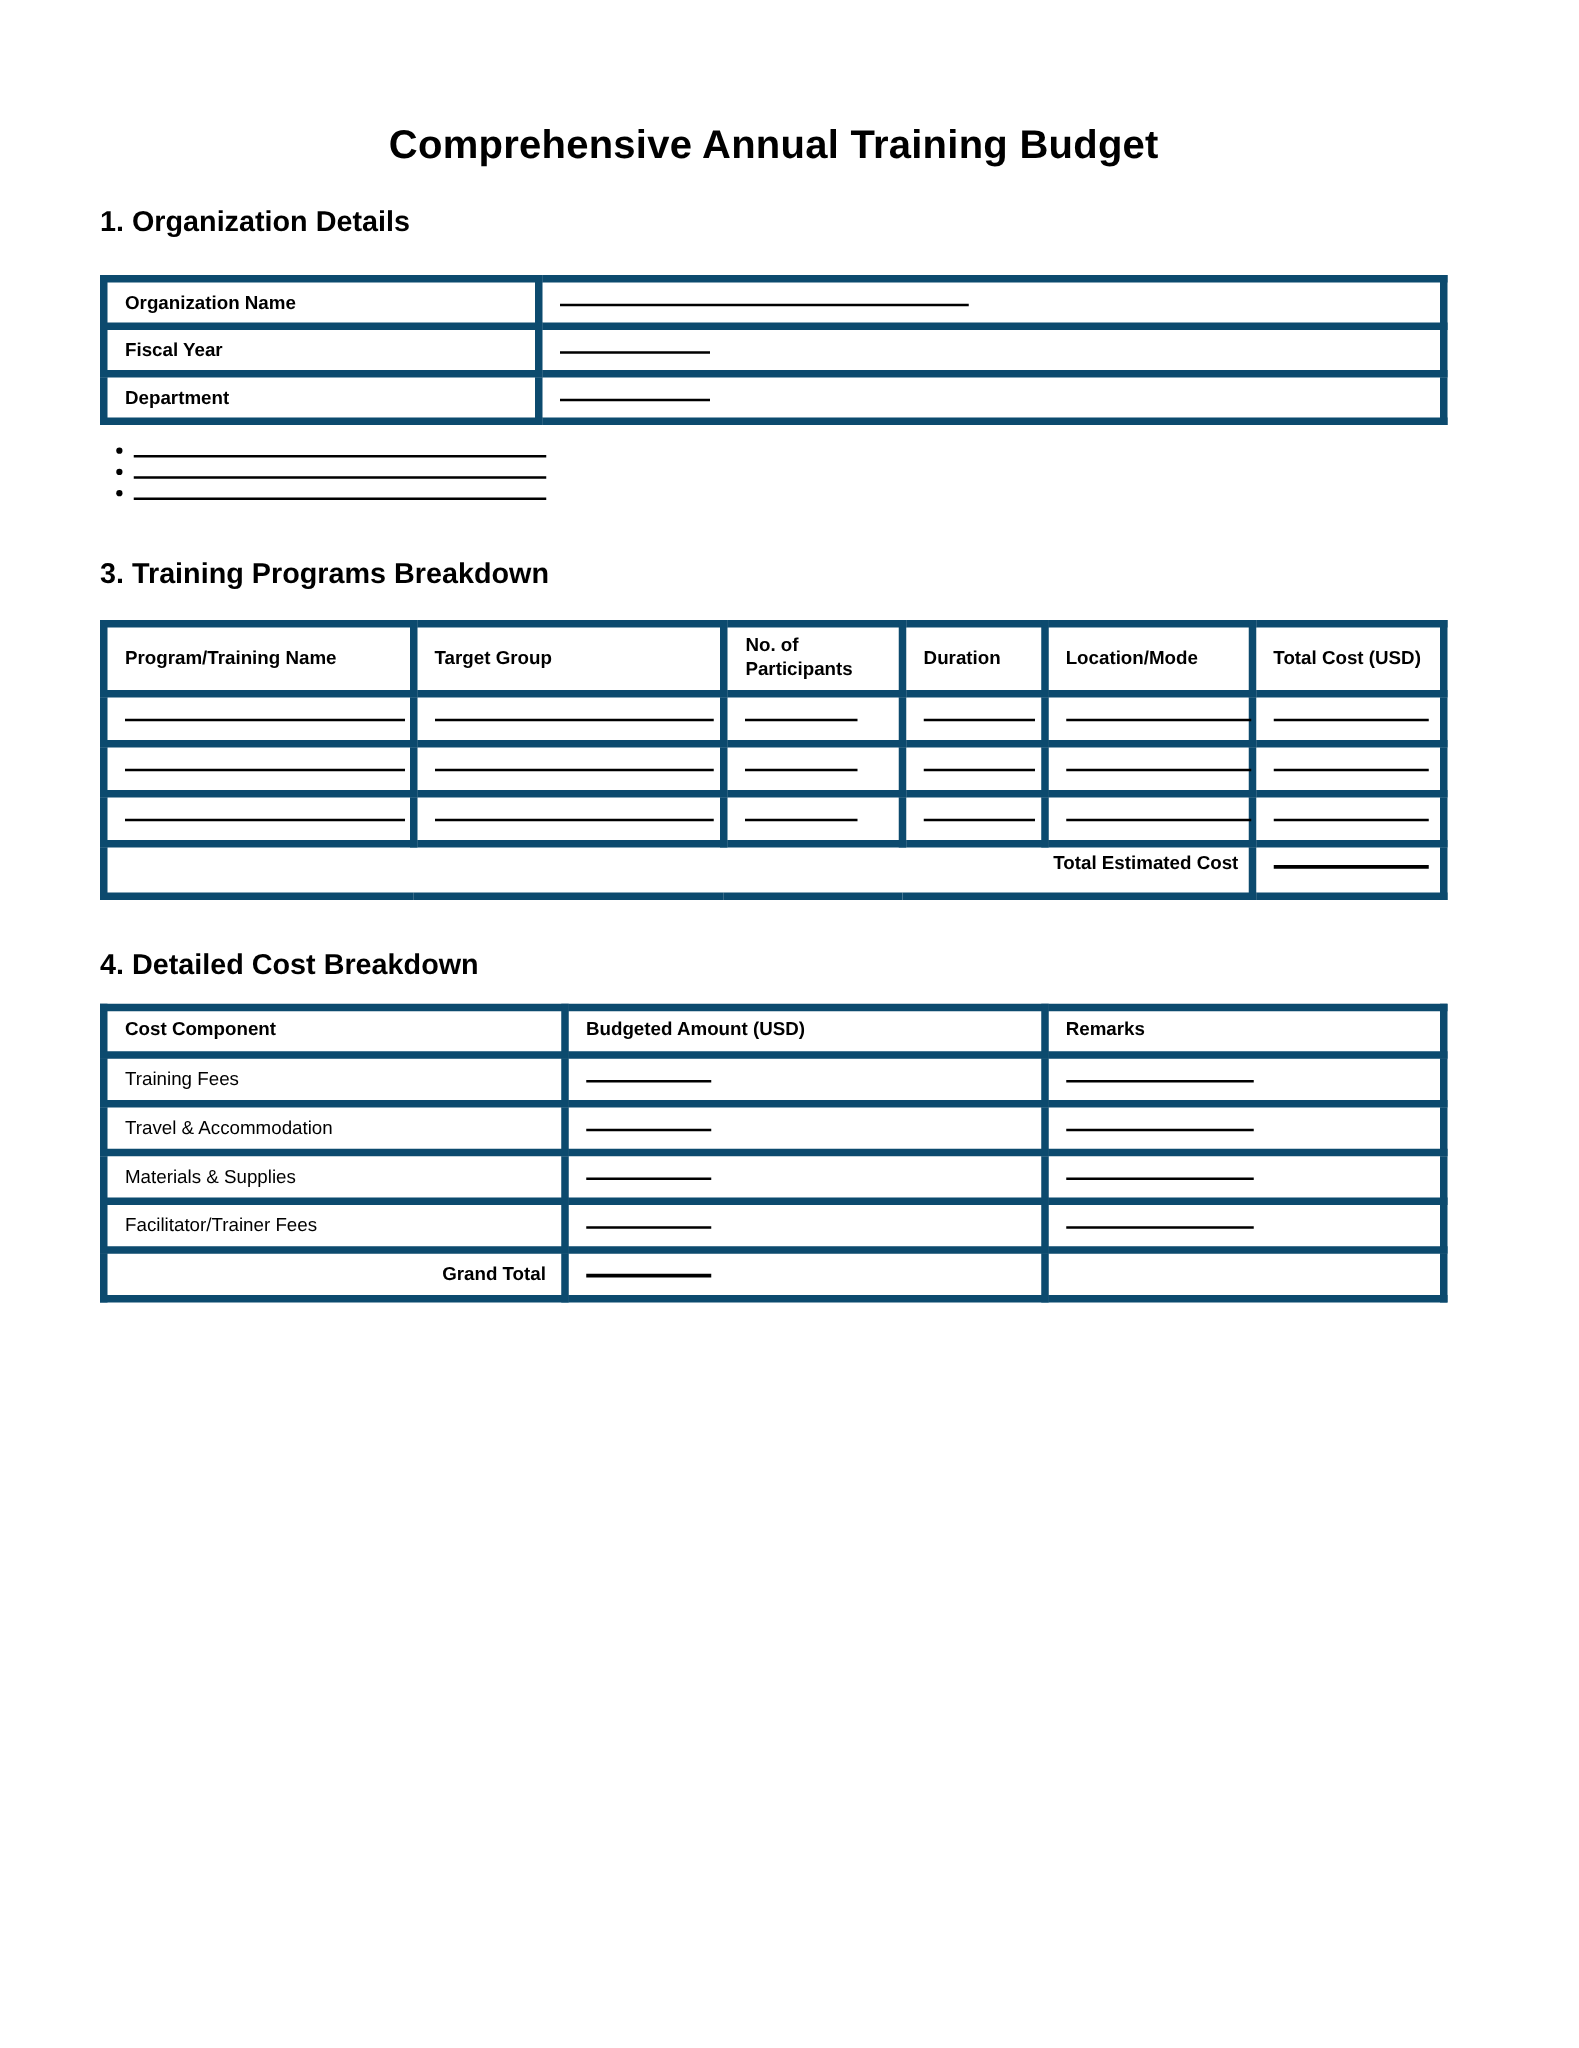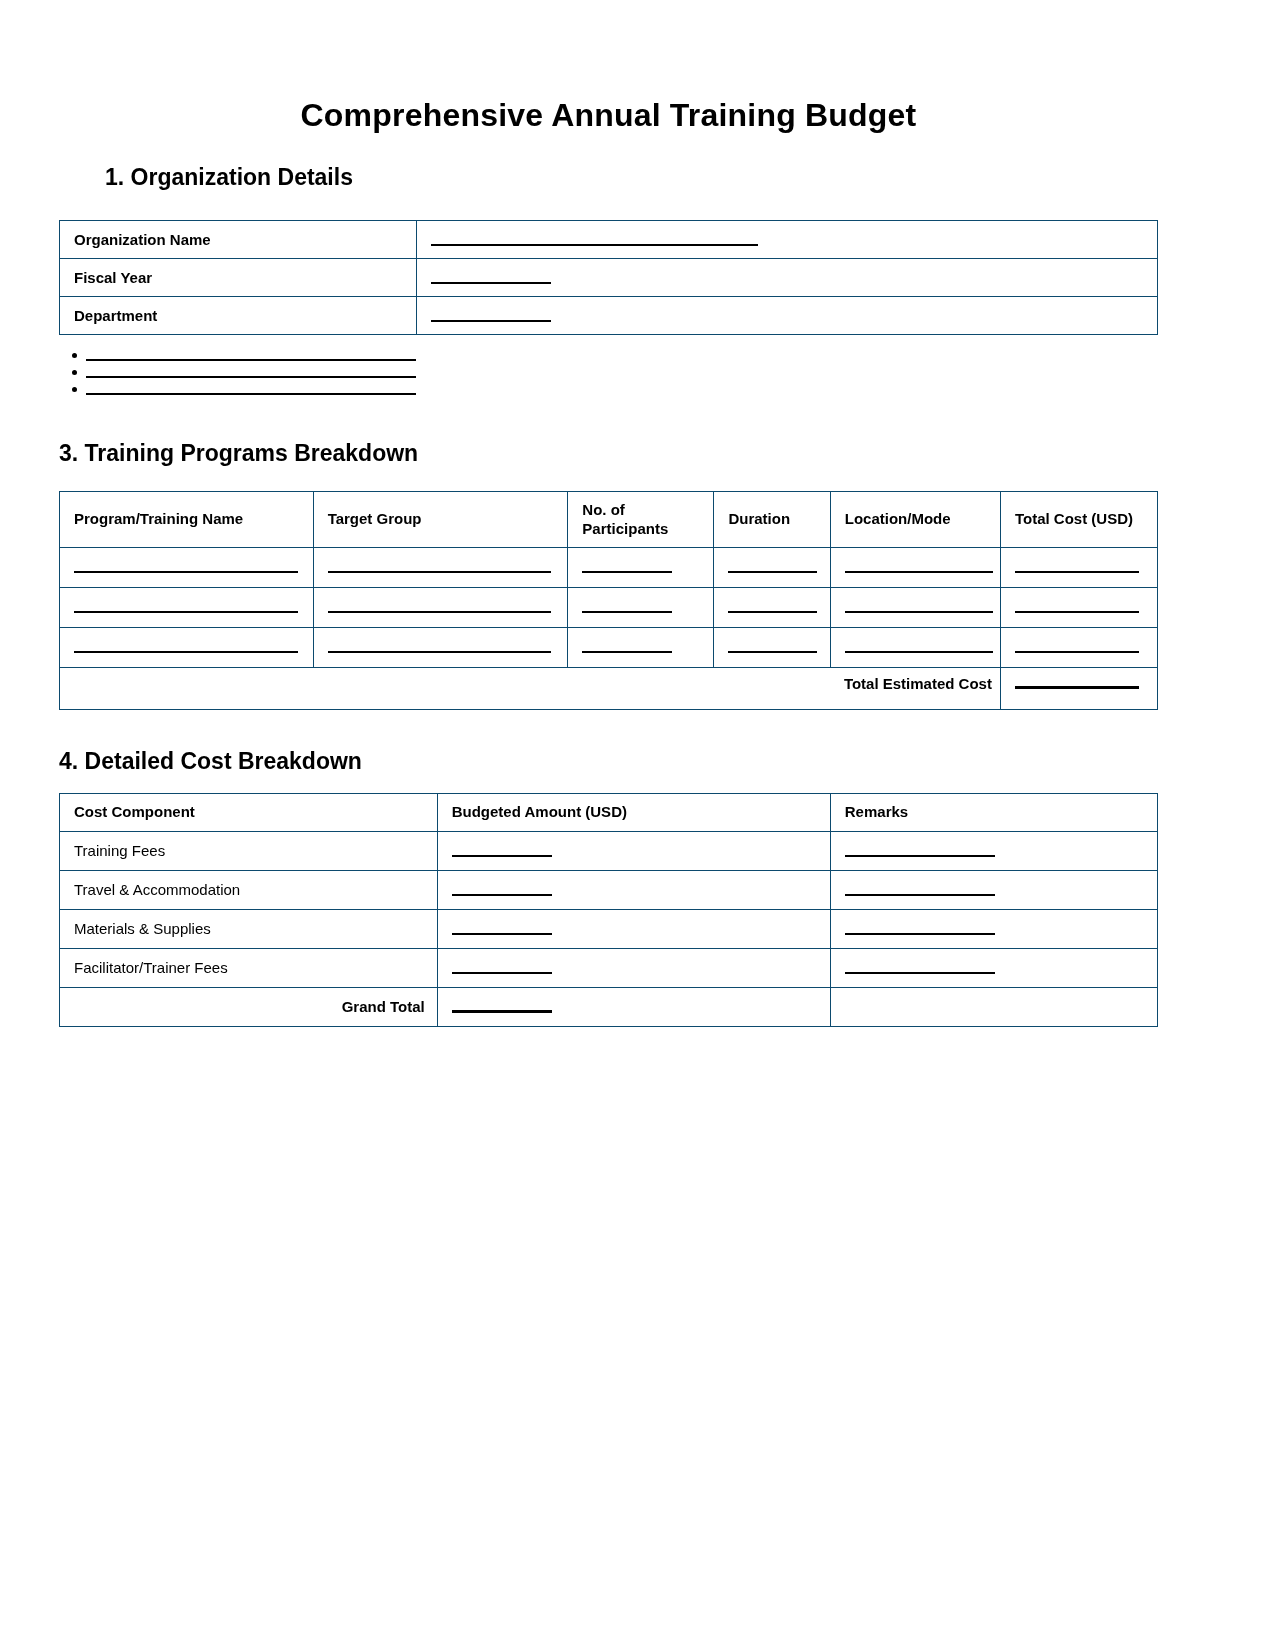--- a/index.html
+++ b/index.html
@@ -8,52 +8,52 @@
     width: 1263px;
     height: 1638px;
     background: #ffffff;
     color: #000000;
     font-family: "Liberation Sans", sans-serif;
     overflow: hidden;
   }
   .page {
     width: 1263px;
     height: 1638px;
-    padding: 95px 105px 0 59px;
+    padding: 95px 105px 0 80px;
   }
   .doc-title {
     margin: 0;
     font-size: 32px;
     font-weight: bold;
     line-height: 1.3;
     text-align: center;
     letter-spacing: 0.2px;
   }
   .section-heading {
     margin: 0;
     font-size: 23px;
     font-weight: bold;
     line-height: 1.25;
   }
-  .mt-h-org   { margin-top: 26px; margin-left: 46px; }
+  .mt-h-org   { margin-top: 26px; }
   .mt-t-org   { margin-top: 29px; }
   .mt-h-obj   { margin-top: 43px; }
   .mt-h-prog  { margin-top: 44px; }
   .mt-t-prog  { margin-top: 23px; }
   .mt-h-cost  { margin-top: 37px; }
   .mt-t-cost  { margin-top: 17px; }
   .mt-h-appr  { margin-top: 45px; }
 
   table {
     width: 100%;
     border-collapse: collapse;
     table-layout: fixed;
     font-size: 15px;
   }
-  table, th, td { border: 1px solid #0c4a6e; }
+  table, th, td { border: 6px solid #0c4a6e; }
   th {
     font-weight: bold;
     text-align: left;
     vertical-align: middle;
     padding: 4px 10px 4px 14px;
     line-height: 1.25;
   }
   td { padding: 0 10px 0 14px; }
 
   

